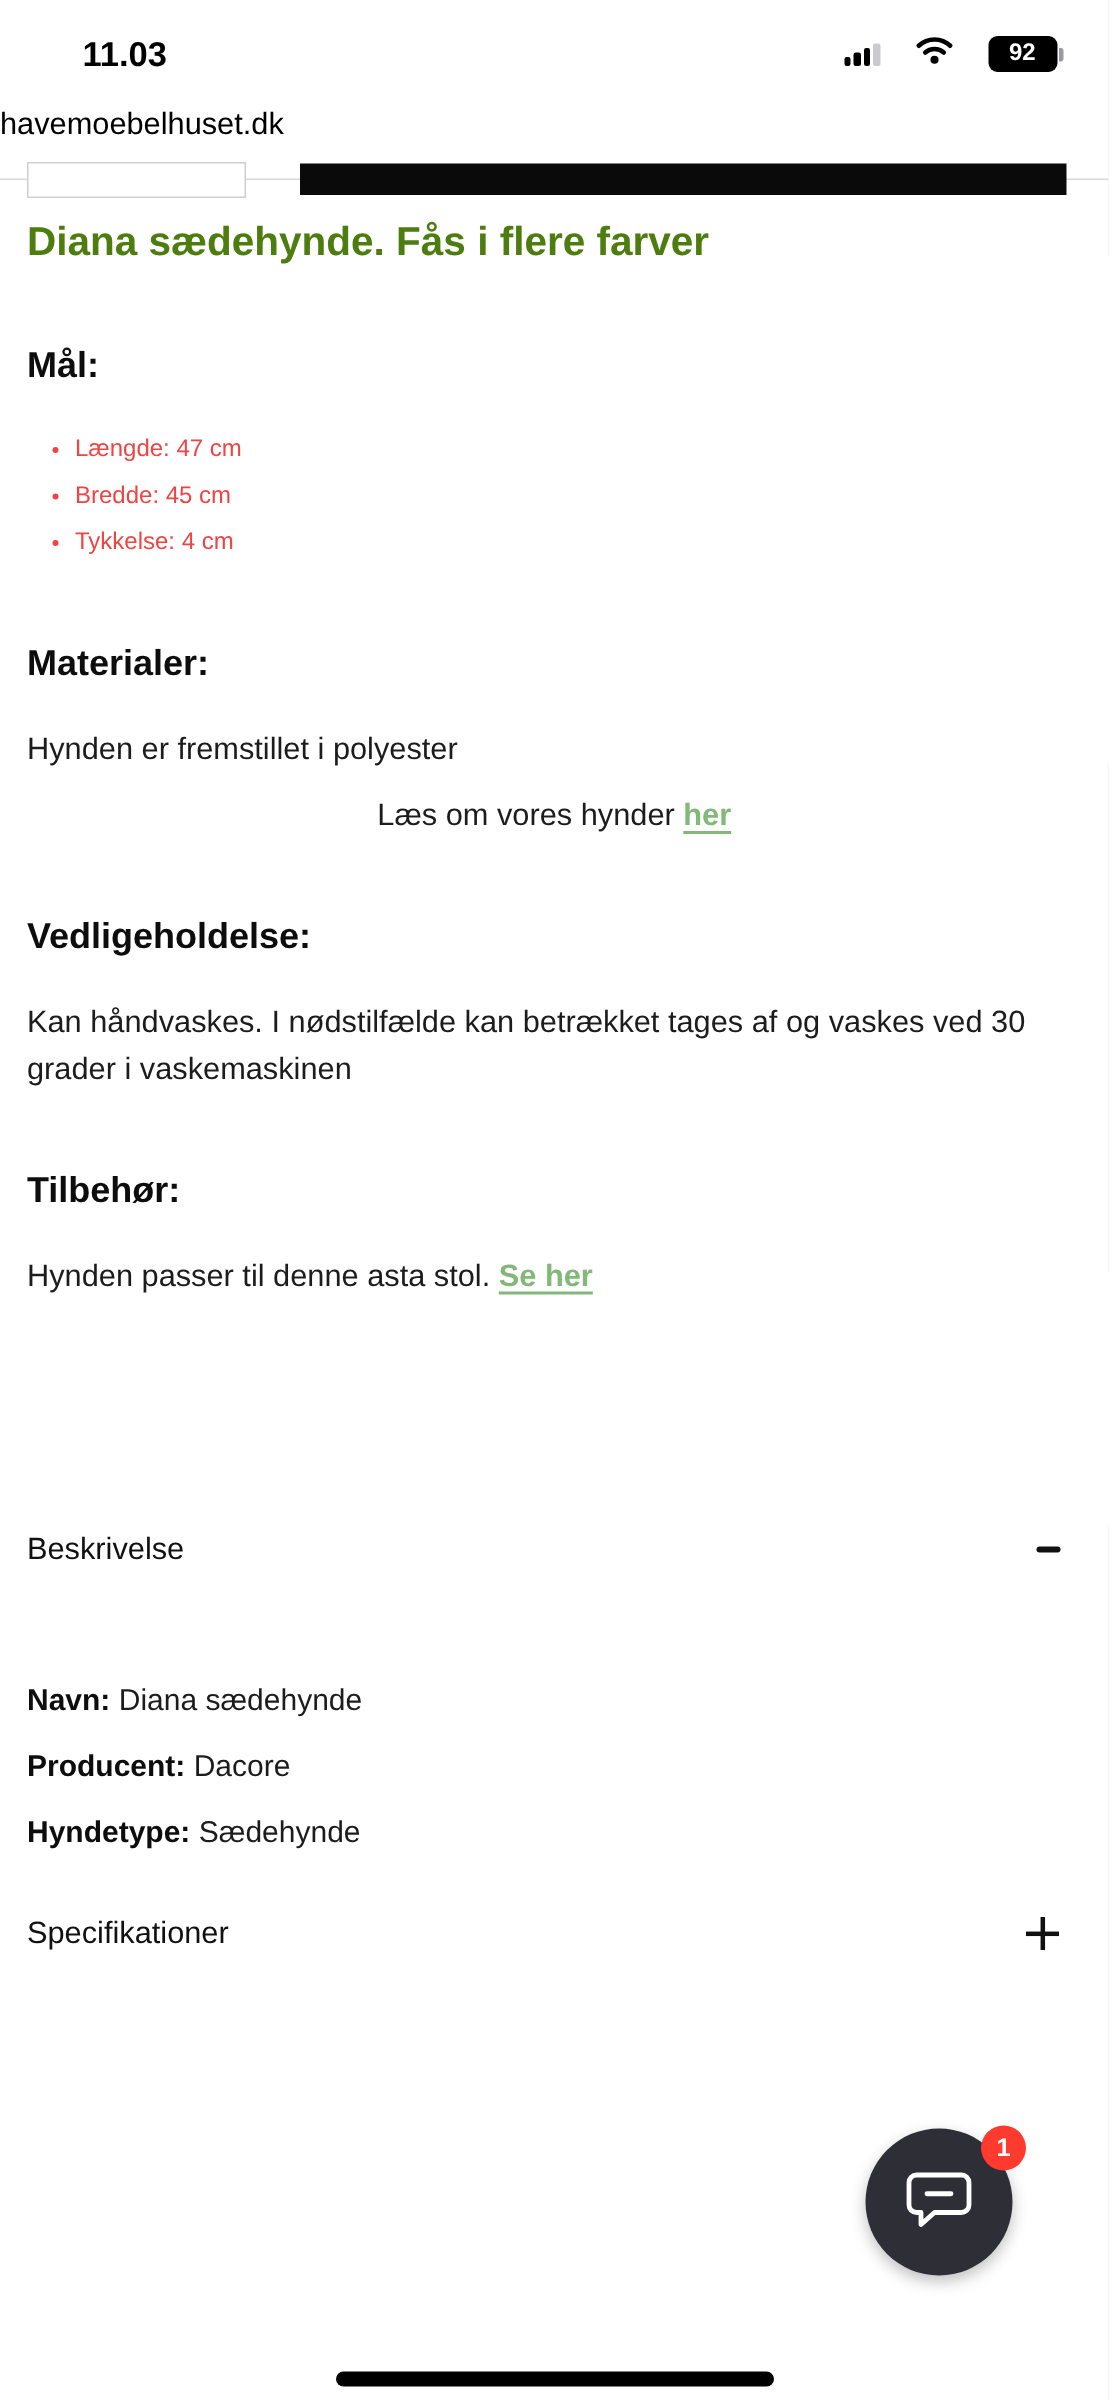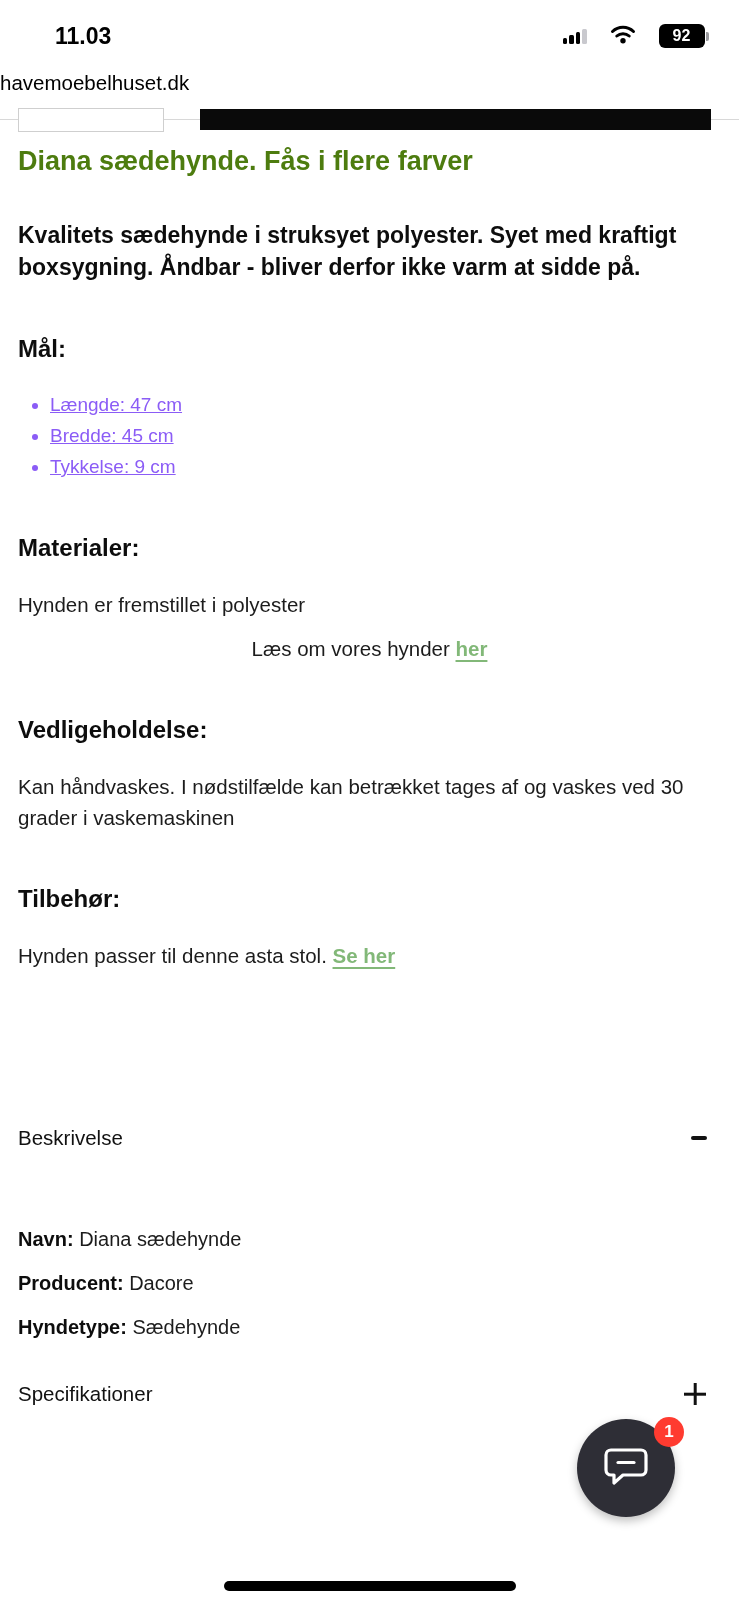--- a/index.html
+++ b/index.html
@@ -53,21 +53,21 @@
   .page-top .black-bar { position: absolute; left: 200px; top: 1px; width: 511px; height: 21px; background: #0a0a0a; }
 
   
   .content { padding: 0 18px; }
   h1.product-title { font-size: 27px; line-height: 34px; font-weight: 700; margin-top: 10px; color: #4d7c0f; }
   p.intro { font-size: 23px; line-height: 31.5px; font-weight: 700; margin-top: 42px; color: #0d0d0d; }
   h2.section-heading { font-size: 24px; font-weight: 700; margin-top: 52px; color: #0d0d0d; }
   .body-text { font-size: 20.5px; line-height: 31px; color: #1c1c1c; font-weight: 400; margin-top: 27px; }
   .body-text + .body-text { margin-top: 13px; text-align: center; }
   ul.measure-list { margin: 26px 0 0 10px; padding-left: 22px; }
-  ul.measure-list li { font-size: 19px; line-height: 31px; color: #8b5cf6; text-decoration: underline; }
+  ul.measure-list li { font-size: 16px; line-height: 31px; color: #ef4444; }
   a.green-link {
     color: #82b878;
     font-weight: 700;
     text-decoration: underline;
     text-decoration-thickness: 2px;
     text-underline-offset: 4px;
     cursor: pointer;
   }
 
   
@@ -147,27 +147,26 @@
   <div class="page-top">
     <div class="hairline"></div>
     <div class="white-box"></div>
     <div class="black-bar"></div>
   </div>
 
   <main class="content">
 
     <h1 class="product-title">Diana sædehynde. Fås i flere farver</h1>
 
-    <p class="intro">Kvalitets sædehynde i struksyet polyester. Syet med kraftigt boxsygning. Åndbar - bliver derfor ikke varm at sidde på.</p>
 
     <h2 class="section-heading">Mål:</h2>
     <ul class="measure-list">
       <li>Længde: 47 cm</li>
       <li>Bredde: 45 cm</li>
-      <li>Tykkelse: 9 cm</li>
+      <li>Tykkelse: 4 cm</li>
     </ul>
 
     <h2 class="section-heading">Materialer:</h2>
     <p class="body-text">Hynden er fremstillet i polyester</p>
     <p class="body-text">
       <span>Læs om vores hynder </span><a class="green-link">her</a>
     </p>
 
     <h2 class="section-heading">Vedligeholdelse:</h2>
     <p class="body-text">Kan håndvaskes. I nødstilfælde kan betrækket tages af og vaskes ved 30 grader i vaskemaskinen</p>

